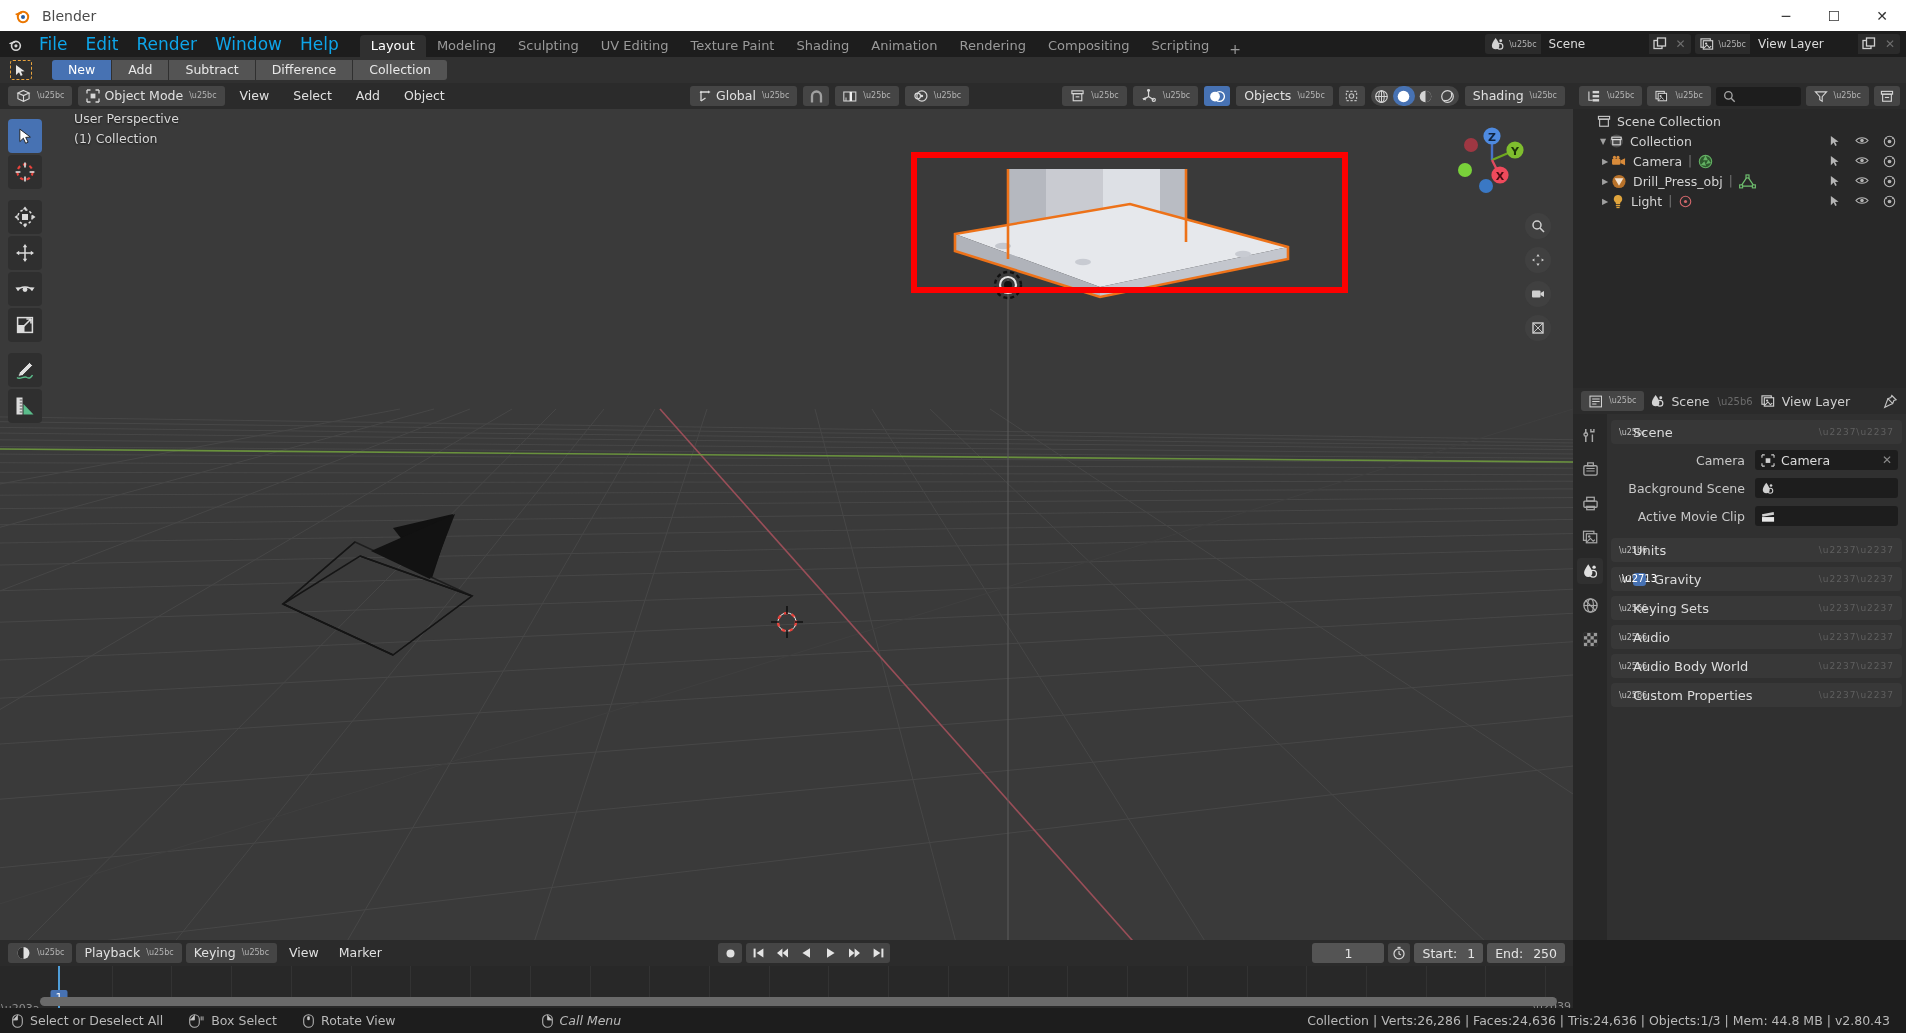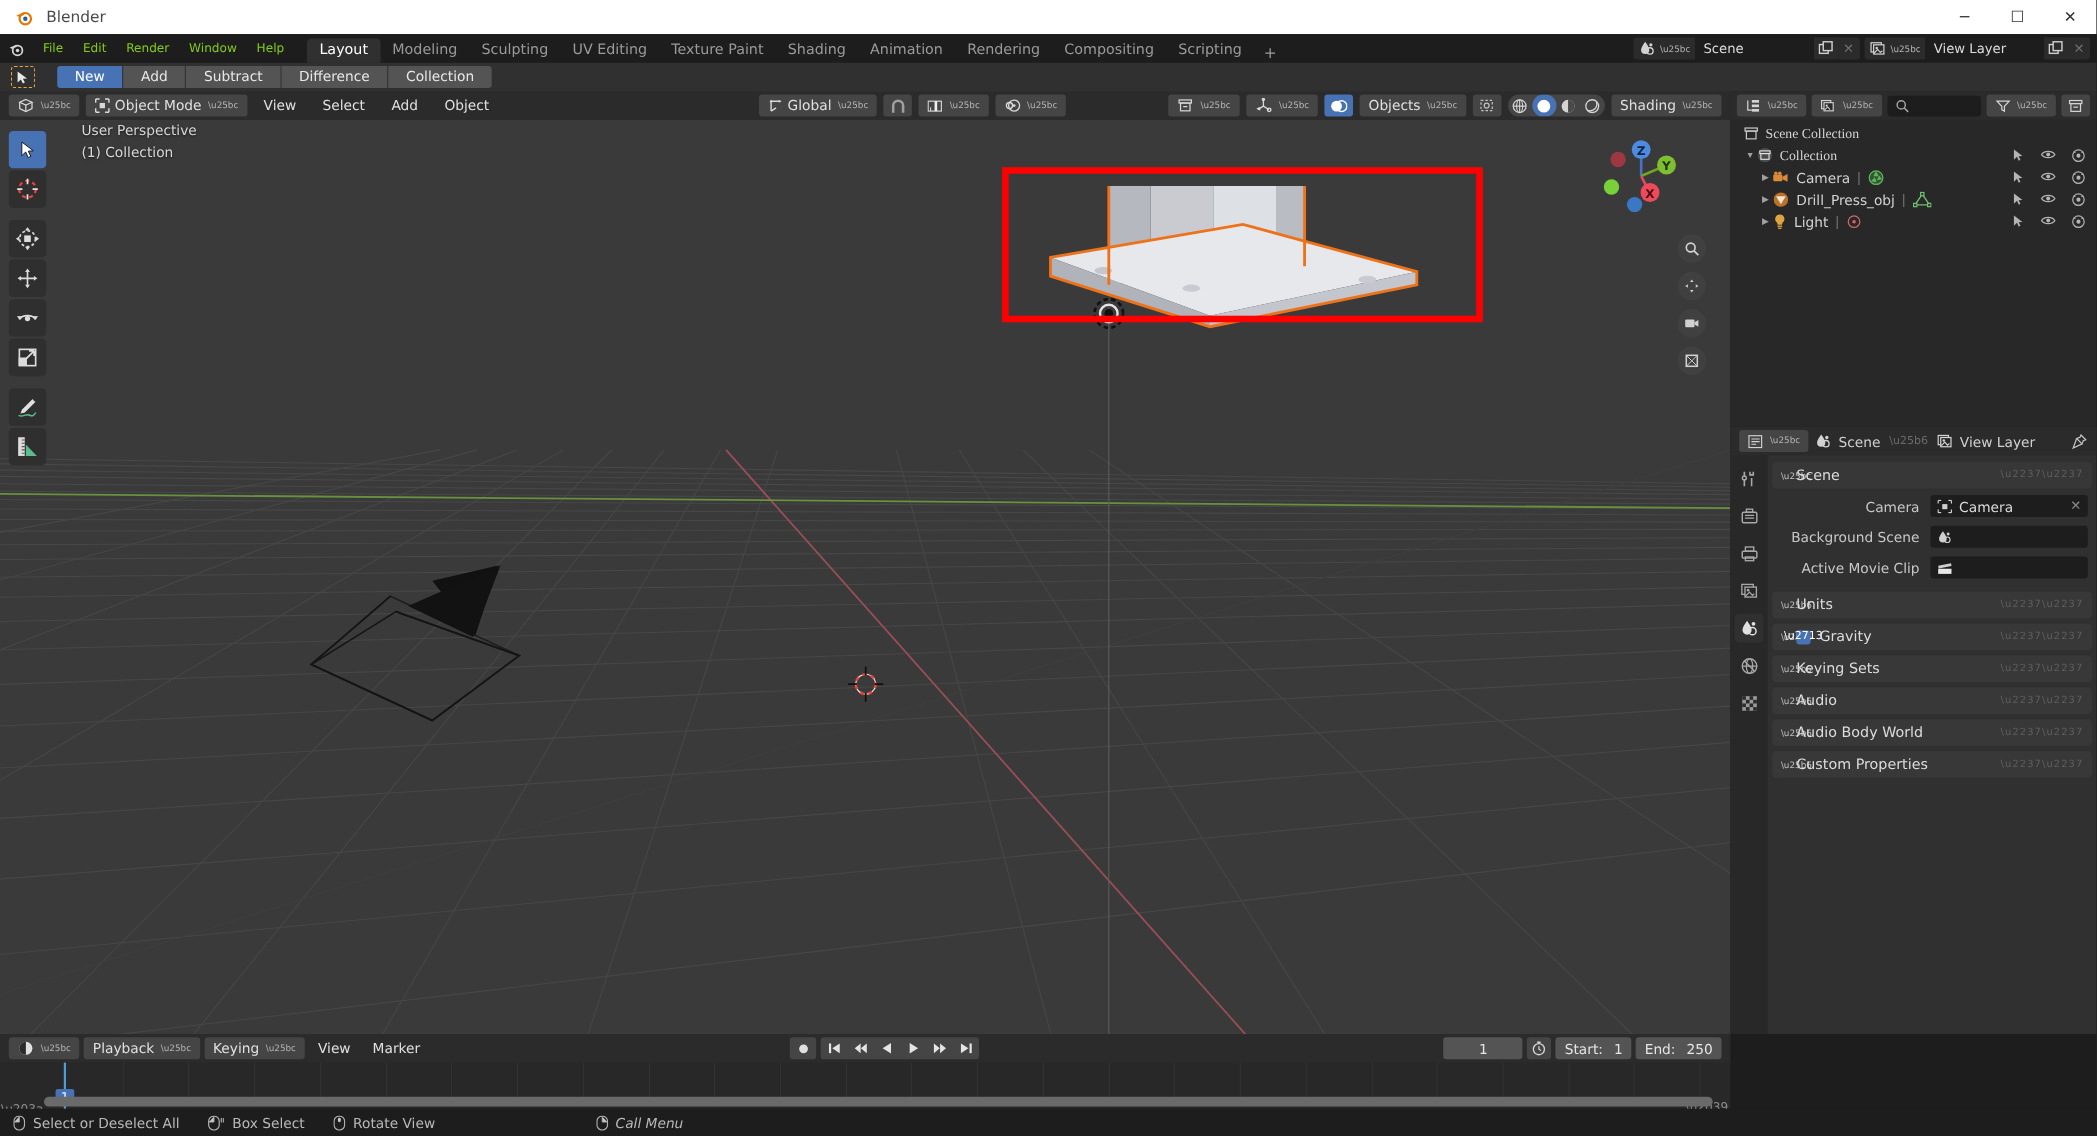--- a/index.html
+++ b/index.html
@@ -27,21 +27,21 @@
   }
   .tb-btn:last-child { }
 
   
   .topbar {
     position: absolute; left: 0; top: 31px; width: 1906px; height: 26px;
     background: #1d1d1d; display: flex; align-items: center;
   }
   .tb-blender-icon { width: 30px; display:flex; align-items:center; justify-content:center; }
   .menu-item {
-    padding: 0 9px; height: 20px; line-height: 20px; font-size: 11px; color: #84cc16;
+    padding: 0 9px; height: 20px; line-height: 20px; font-size: 17px; color: #0ea5e9;
     border-radius: 3px;
   }
   .ws-tabs { display: flex; align-items: flex-end; height: 26px; margin-left: 12px; }
   .ws-tab {
     padding: 0 11px; height: 22px; line-height: 22px; font-size: 13px;
     color: #9a9a9a; border-radius: 4px 4px 0 0;
   }
   .ws-tab.active { background: #303030; color: #ffffff; }
   .ws-add { padding: 0 9px; color: #9a9a9a; font-size: 14px; }
 
@@ -157,21 +157,21 @@
     flex: 1; height: 19px; background: #1d1d1d; border-radius: 3px;
     display: flex; align-items: center; padding-left: 7px;
   }
   .ol-body { padding-top: 2px; }
   .ol-row {
     height: 20px; display: flex; align-items: center; position: relative;
     font-size: 12.5px; color: #d3d3d3;
   }
   .ol-row .rowicons { margin-left: auto; display: flex; gap: 14px; padding-right: 10px; }
   .ol-disc { font-size: 8px; color: #a0a0a0; width: 12px; text-align: center; }
-  .ol-indent1 { padding-left: 12px; font-family: Liberation Serif, serif; }
+  .ol-indent1 { padding-left: 24px; }
   .ol-indent2 { padding-left: 26px; }
   .ol-label { margin-left: 6px; }
   .ol-datasep { color: #777; margin: 0 6px; font-size: 12px; }
 
   
   .props {
     position: absolute; left: 1573px; top: 388px; width: 333px; height: 552px;
     background: #303030;
   }
   .props-header {
@@ -1269,15 +1269,16 @@
     </div>
     <div class="sb-item" style="margin-left:120px;font-style:italic;">
       <span>
         <svg width="11" height="14" viewBox="0 0 11 14">
             <rect x="0.7" y="0.7" width="9.6" height="12.6" rx="4.6" fill="none" stroke="#b0b0b0" stroke-width="1.1"></rect>
             <path d="M10 6 L5.5 6 L5.5 1" fill="#c9c9c9" stroke="#b0b0b0" stroke-width="0.9"></path>
           </svg>
       </span>
       <span>Call Menu</span>
     </div>
+    <div class="sb-stats">Collection | Verts:26,286 | Faces:24,636 | Tris:24,636 | Objects:1/3 | Mem: 44.8 MB | v2.80.43</div>
   </div>
 
 </div>
 
 </body></html>

